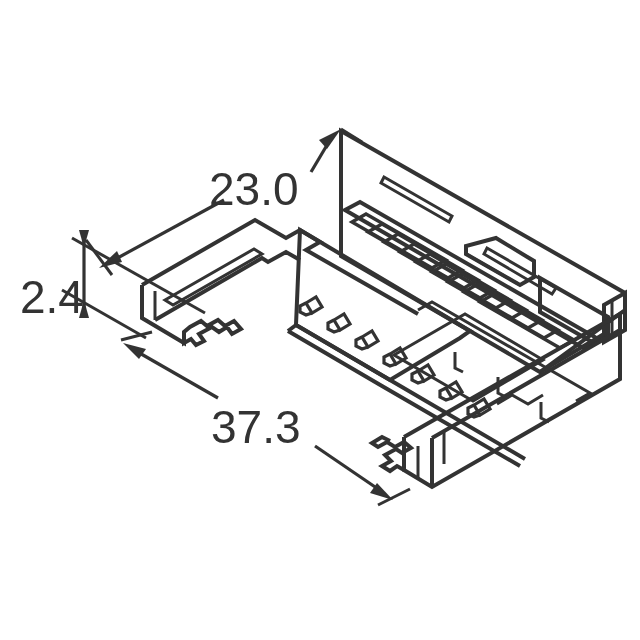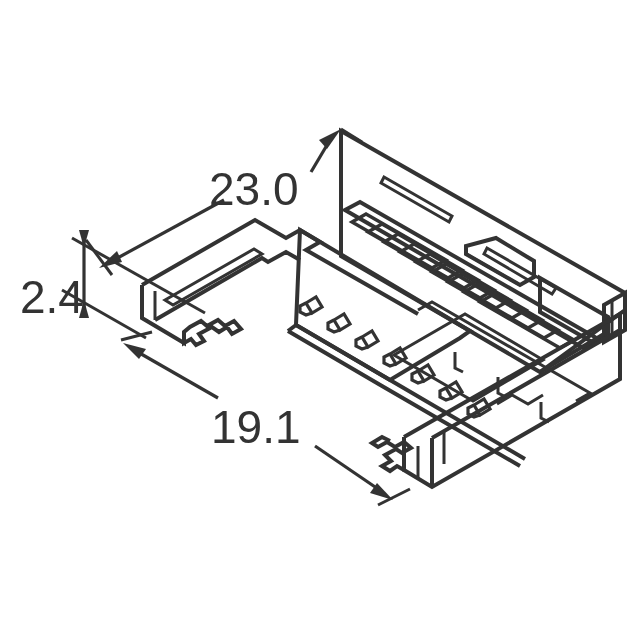--- a/index.html
+++ b/index.html
@@ -130,15 +130,15 @@
       <polygon stroke="none" points="393,500 370,493 377,483"></polygon>
       <line stroke-width="3" x1="121" y1="340" x2="152" y2="332"></line>
       <line stroke-width="3" x1="378" y1="505" x2="410" y2="489"></line>
     </g>
   </svg>
 
   <span class="dimlabel" id="lbl-23">23.0</span>
 
   <span class="dimlabel" id="lbl-24">2.4</span>
 
-  <span class="dimlabel" id="lbl-266">19.1</span>
+  <span class="dimlabel" id="lbl-266">37.3</span>
 
 </div>
 
 </body></html>

